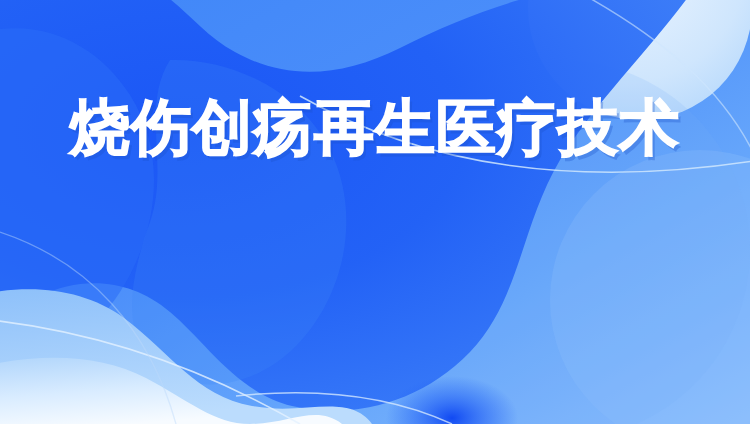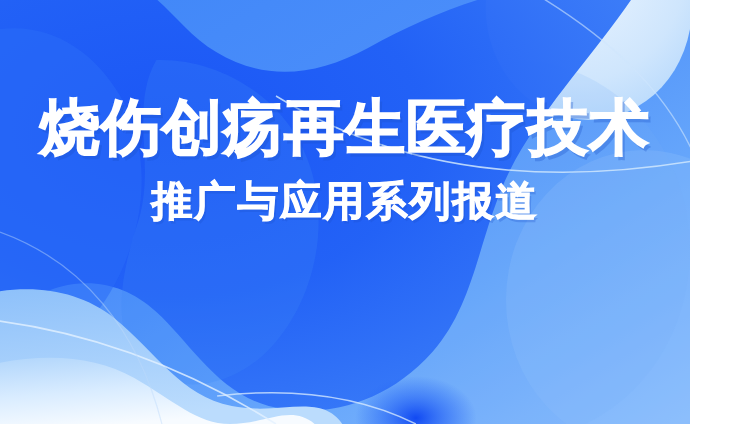--- a/index.html
+++ b/index.html
@@ -2,21 +2,21 @@
 <html><head>
 <meta charset="utf-8">
 <style>
   html, body {
     margin: 0;
     padding: 0;
     background: #ffffff;
   }
   #banner {
     position: relative;
-    width: 690px;
+    width: 750px;
     height: 424px;
     overflow: hidden;
     font-family: "Liberation Sans", "DejaVu Sans", sans-serif;
     background: linear-gradient(135deg, #3f86f8 0%, #4a8ef9 30%, #3f86f8 55%, #63a4fb 78%, #7db6fc 100%);
   }
 
   
   .bg-layer {
     position: absolute;
     inset: 0;
@@ -165,16 +165,15 @@
 
     <path d="M 300,96 C 420,164 570,190 760,160" fill="none" stroke="#cfe6fd" stroke-width="1.6" opacity="0.85"></path>
     <path d="M 560,-18 C 672,40 724,96 752,150" fill="none" stroke="#cfe6fd" stroke-width="1.5" opacity="0.6"></path>
     <path d="M -30,318 C 110,330 220,378 300,424" fill="none" stroke="#e3f1ff" stroke-width="1.6" opacity="0.8"></path>
     <path d="M 236,396 C 330,386 400,400 452,424" fill="none" stroke="#dceeff" stroke-width="1.5" opacity="0.75"></path>
     <path d="M 0,232 C 90,262 150,330 176,424" fill="none" stroke="#bcd9fb" stroke-width="1.3" opacity="0.45"></path>
   </svg>
 
   <div class="content">
     <div class="title">烧伤创疡再生医疗技术</div>
-    <div class="subtitle">推广与应用系列报道</div>
   </div>
 
 </div>
 
 </body></html>

